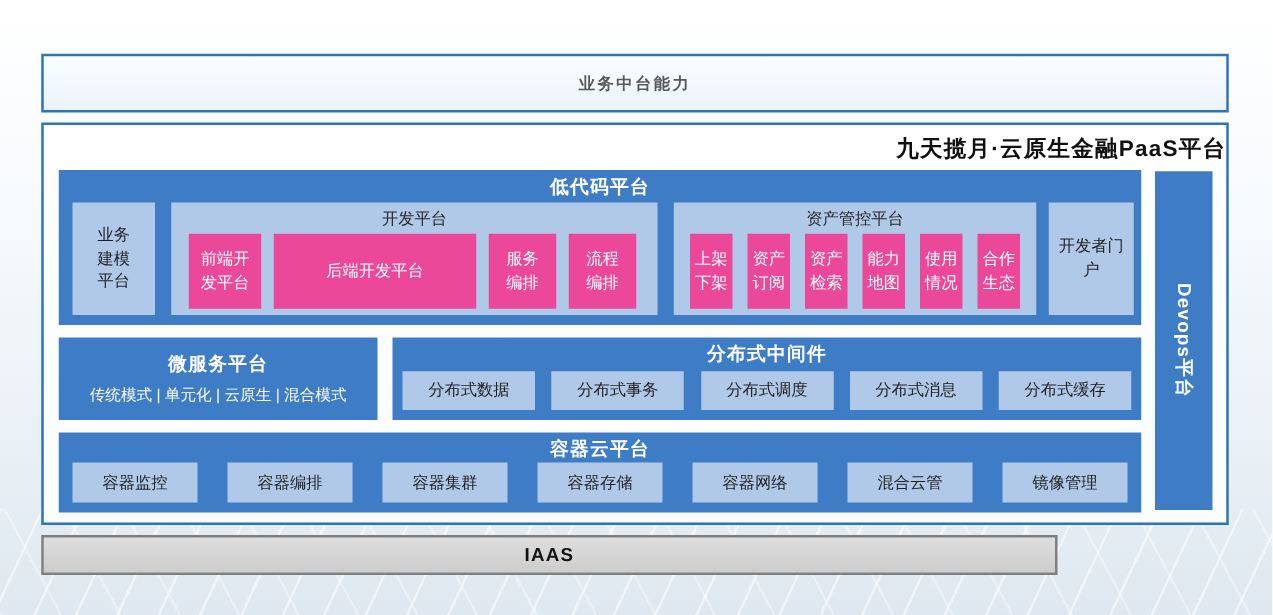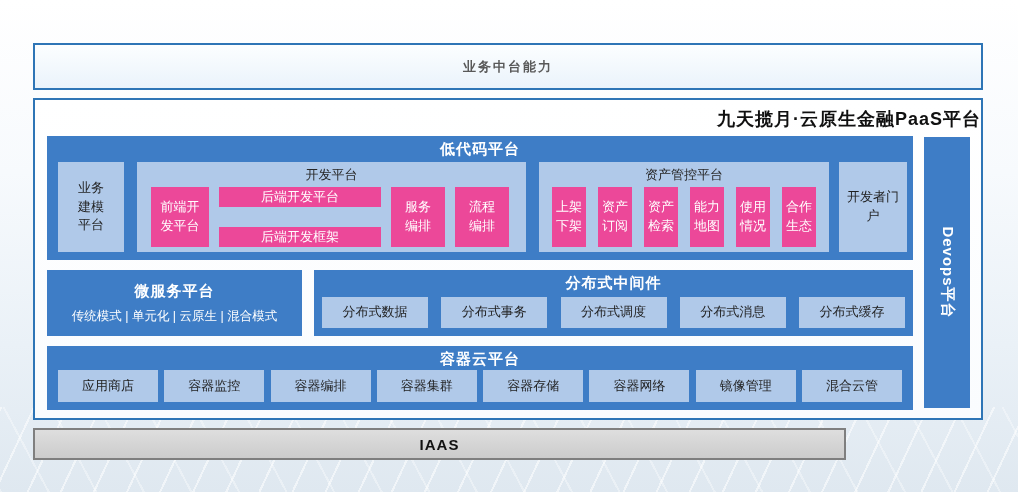--- a/index.html
+++ b/index.html
@@ -180,21 +180,20 @@
       <div class="section-title">低代码平台</div>
 
       <div class="light-box box-modeling">业务建模平台</div>
 
       <div class="group group-dev">
         <div class="group-title">开发平台</div>
         <div class="row">
           <div class="blue-box box-frontend">前端开发平台</div>
           <div class="stack">
             <div class="blue-box">后端开发平台</div>
-            <div class="blue-box">后端开发框架</div>
           </div>
           <div class="blue-box box-orch">服务编排</div>
           <div class="blue-box box-orch">流程编排</div>
         </div>
       </div>
 
       <div class="group group-asset">
         <div class="group-title">资产管控平台</div>
         <div class="row">
           <div class="blue-box box-asset">上架下架</div>
@@ -221,28 +220,27 @@
         <div class="light-box box-mw">分布式事务</div>
         <div class="light-box box-mw">分布式调度</div>
         <div class="light-box box-mw">分布式消息</div>
         <div class="light-box box-mw">分布式缓存</div>
       </div>
     </div>
 
     <div class="section sec-container">
       <div class="section-title">容器云平台</div>
       <div class="cc-row">
-        <div class="light-box box-cc">应用商店</div>
         <div class="light-box box-cc">容器监控</div>
         <div class="light-box box-cc">容器编排</div>
         <div class="light-box box-cc">容器集群</div>
         <div class="light-box box-cc">容器存储</div>
         <div class="light-box box-cc">容器网络</div>
+        <div class="light-box box-cc">混合云管</div>
         <div class="light-box box-cc">镜像管理</div>
-        <div class="light-box box-cc">混合云管</div>
       </div>
     </div>
 
     <div class="devops-bar">
       <div class="devops-text">Devops平台</div>
     </div>
 
   </div>
 
   <div class="iaas-bar">

